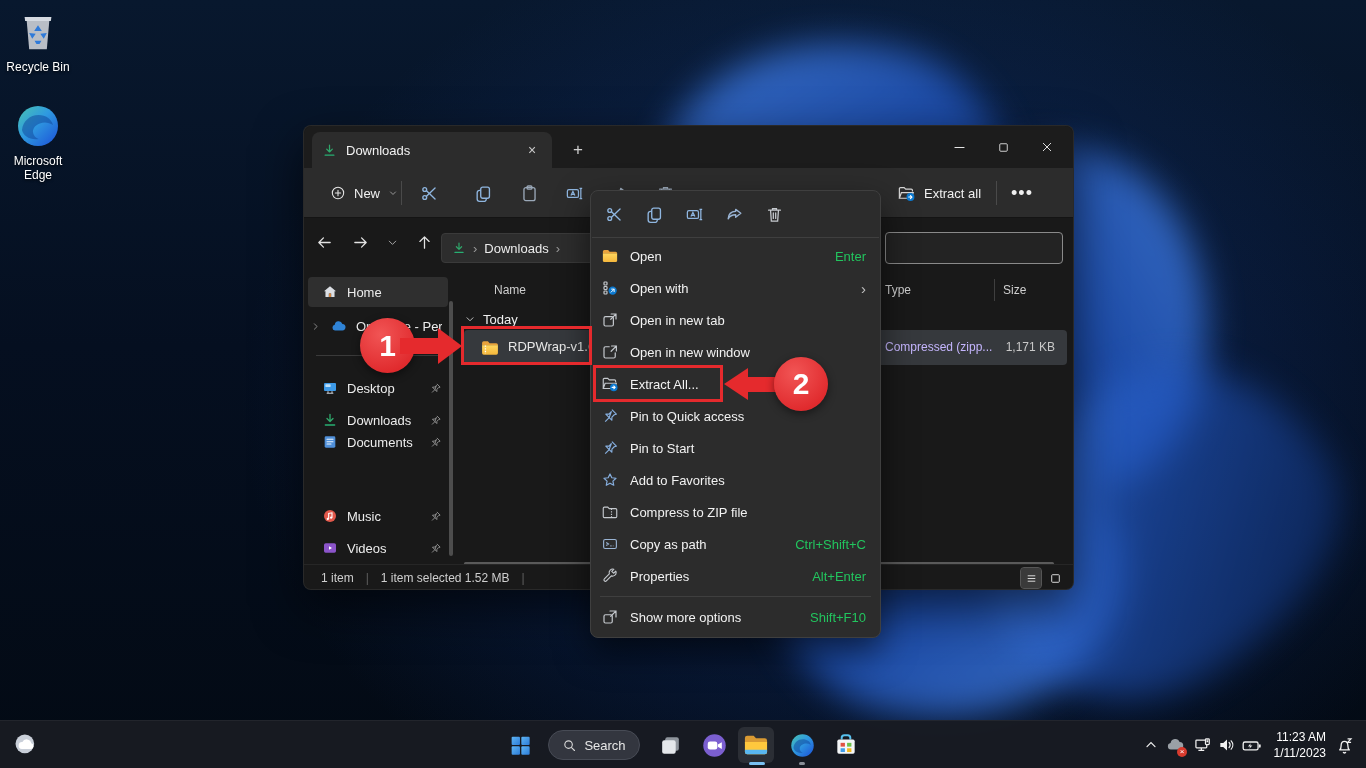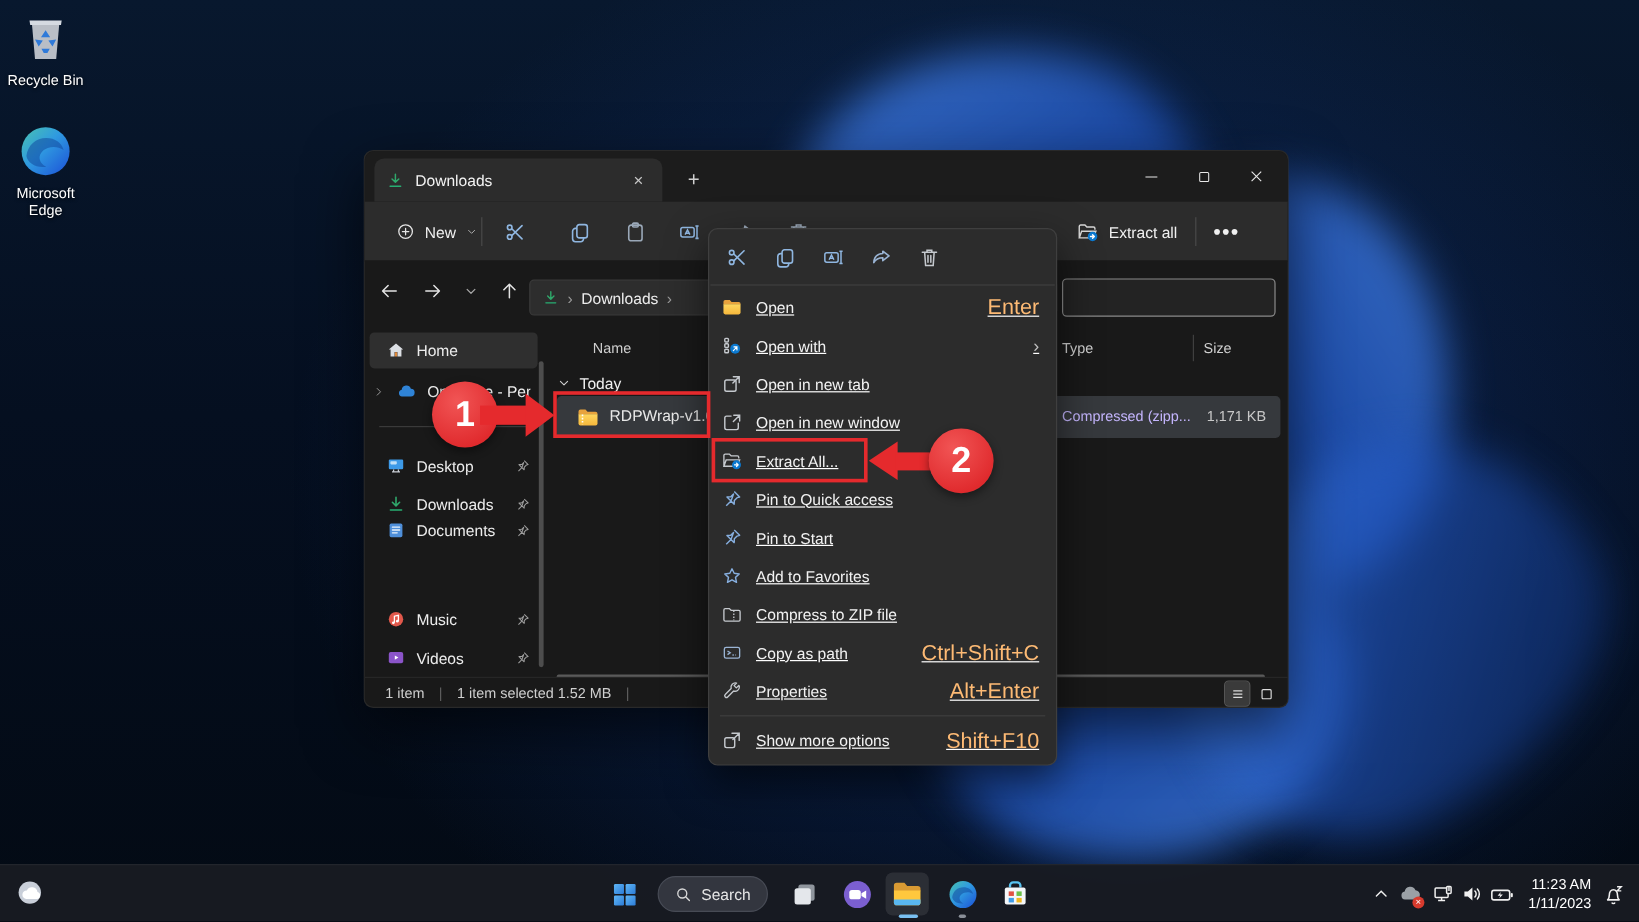--- a/index.html
+++ b/index.html
@@ -80,24 +80,24 @@
   .vbtn { width:20px; height:20px; display:flex; align-items:center; justify-content:center; border-radius:3px; color:#dcdcdc; }
   .vbtn.sel { background:#3a3a3a; outline:1px solid #555; }
 
   
   #menu { position:absolute; left:590px; top:190px; width:291px; background:#2c2c2c; border:1px solid #3f3f3f; border-radius:8px;
     box-shadow:0 14px 34px rgba(0,0,0,.55); z-index:40; padding-bottom:4px;}
   .miconrow { height:46px; display:flex; align-items:center; padding:0 13px; gap:20px; }
   .micon { width:20px; height:20px; display:flex; align-items:center; justify-content:center; border-radius:4px;}
   .msep { height:1px; background:#3f3f3f; margin:0 1px; }
   .msep2 { height:1px; background:#3f3f3f; margin:4px 9px; }
-  .mitems { padding-top:2px;text-decoration:underline; }
+  .mitems { padding-top:2px; }
   .mitem { height:32px; display:flex; align-items:center; padding:0 14px 0 10px; gap:11px; font-size:13px; color:#f2f2f2; }
   .mitem .mlbl { flex:1; }
-  .mshort { font-size:18px; color:#fdba74; }
+  .mshort { font-size:13px; color:#22c55e; }
   .msub { color:#c0c0c0; font-size:15px; }
 
   
   .anno { z-index:60; }
   .circle { position:absolute; width:55px; height:55px; border-radius:50%;
     background:radial-gradient(circle at 38% 30%, #f15555 0%, #e02a2d 75%); display:flex; align-items:center; justify-content:center;
     font-size:30px; font-weight:bold; color:#fff; box-shadow:0 3px 8px rgba(0,0,0,.45); }
   .abody { position:absolute; background:#e52a2d; }
   .ahead-r { position:absolute; width:0; height:0; border-top:18px solid transparent; border-bottom:18px solid transparent; border-left:24px solid #e52a2d; }
   .ahead-l { position:absolute; width:0; height:0; border-top:16px solid transparent; border-bottom:16px solid transparent; border-right:24px solid #e52a2d; }

